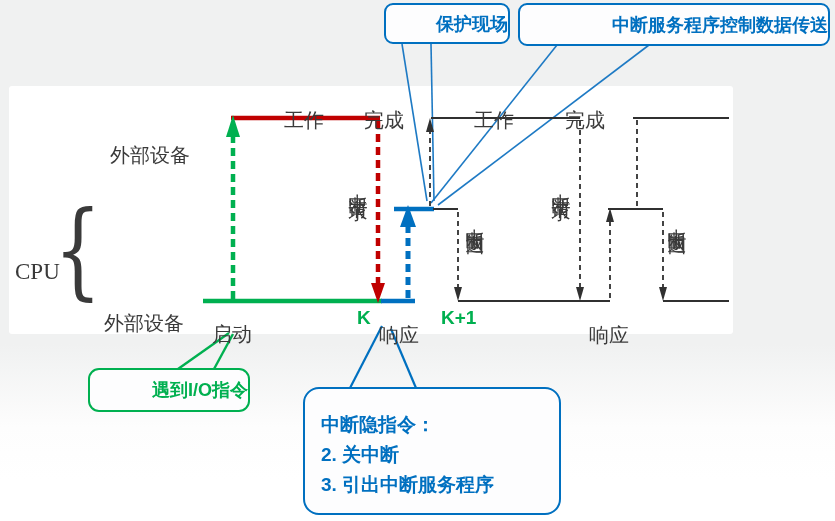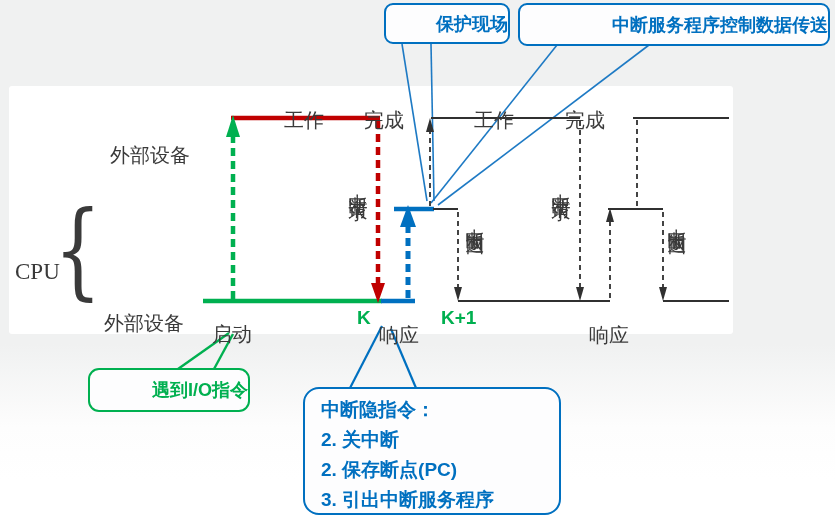--- a/index.html
+++ b/index.html
@@ -118,17 +118,16 @@
   </div>
   <div class="callout" style="left:518px; top:3px; width:312px; height:43px;">
     <span>中断服务程序控制数据传送</span>
   </div>
   <div class="callout green" style="left:88px; top:368px; width:162px; height:44px; border-radius:11px;">
     <span>遇到I/O指令</span>
   </div>
   <div class="callout list" style="left:303px; top:387px; width:258px; height:128px;">
     <span>中断隐指令：</span>
     <span>2. 关中断</span>
-    <span>2. 保存断点(PC)</span>
     <span>3. 引出中断服务程序</span>
   </div>
 
 </div>
 
 </body></html>

